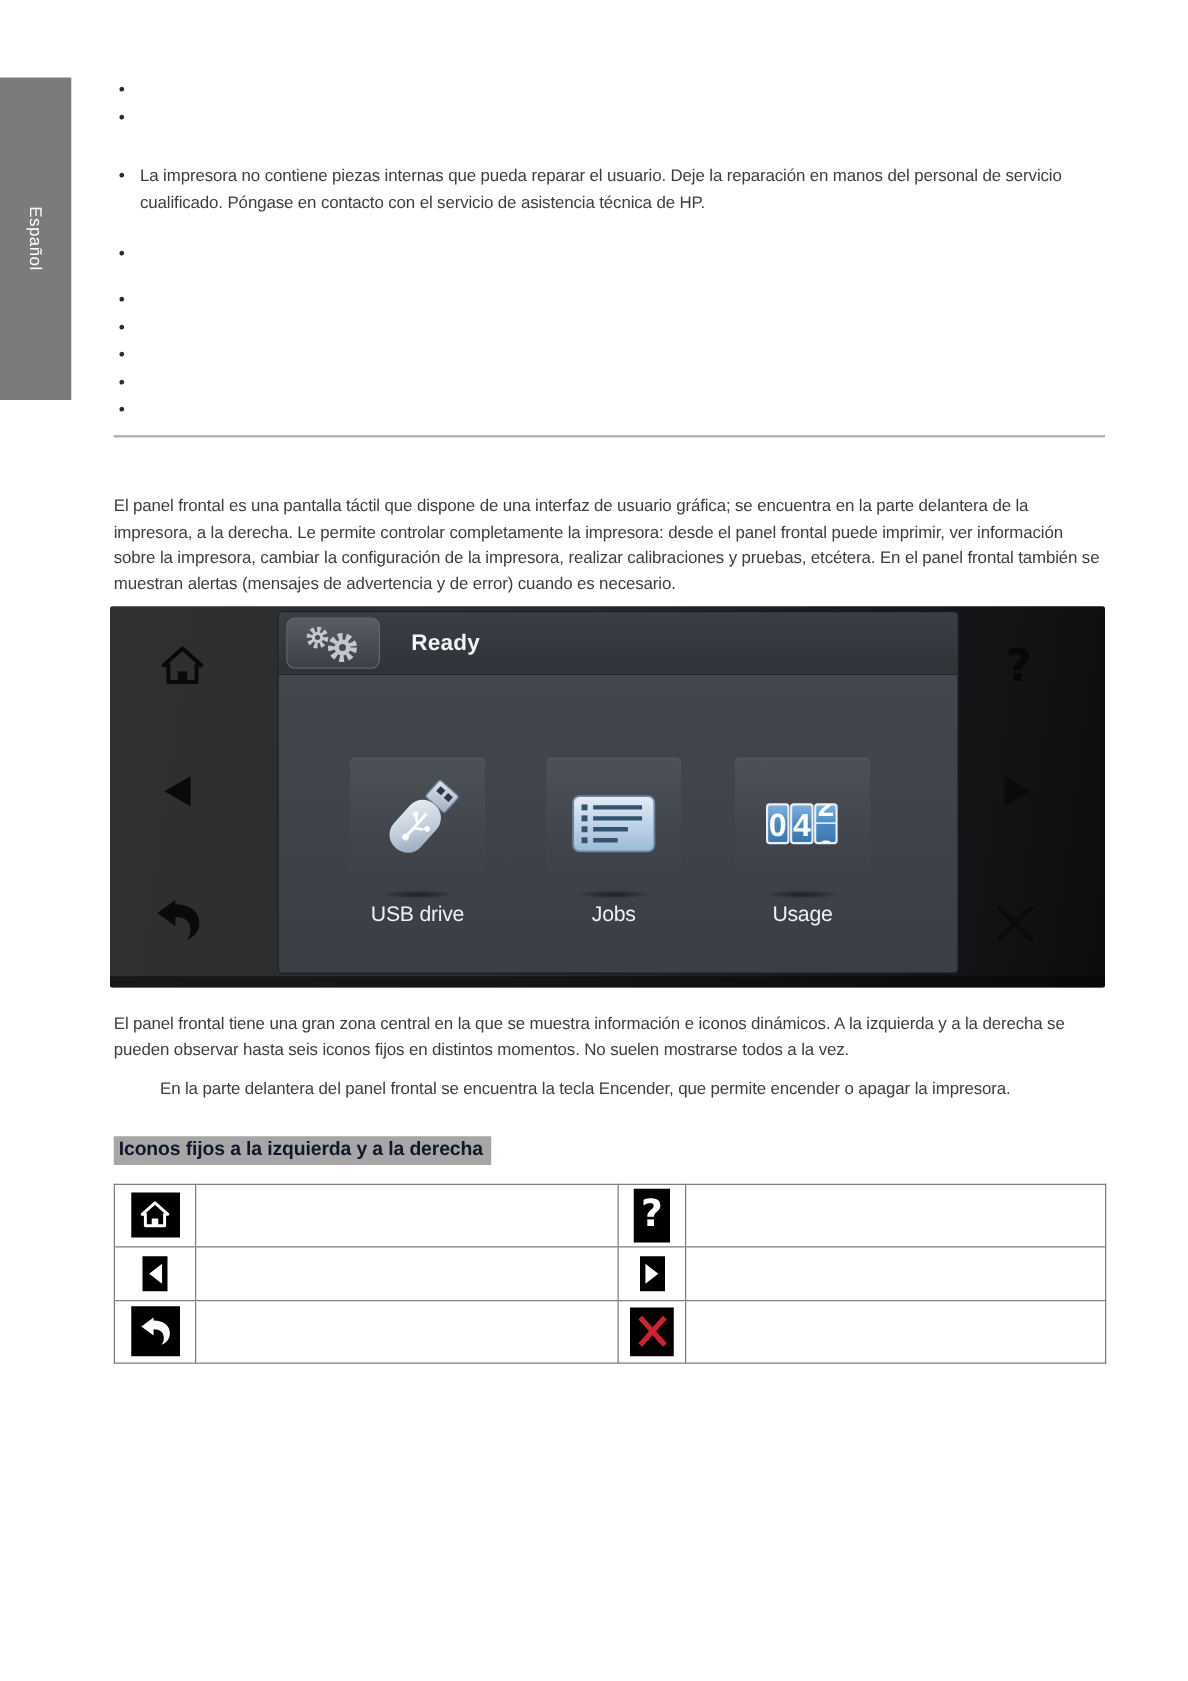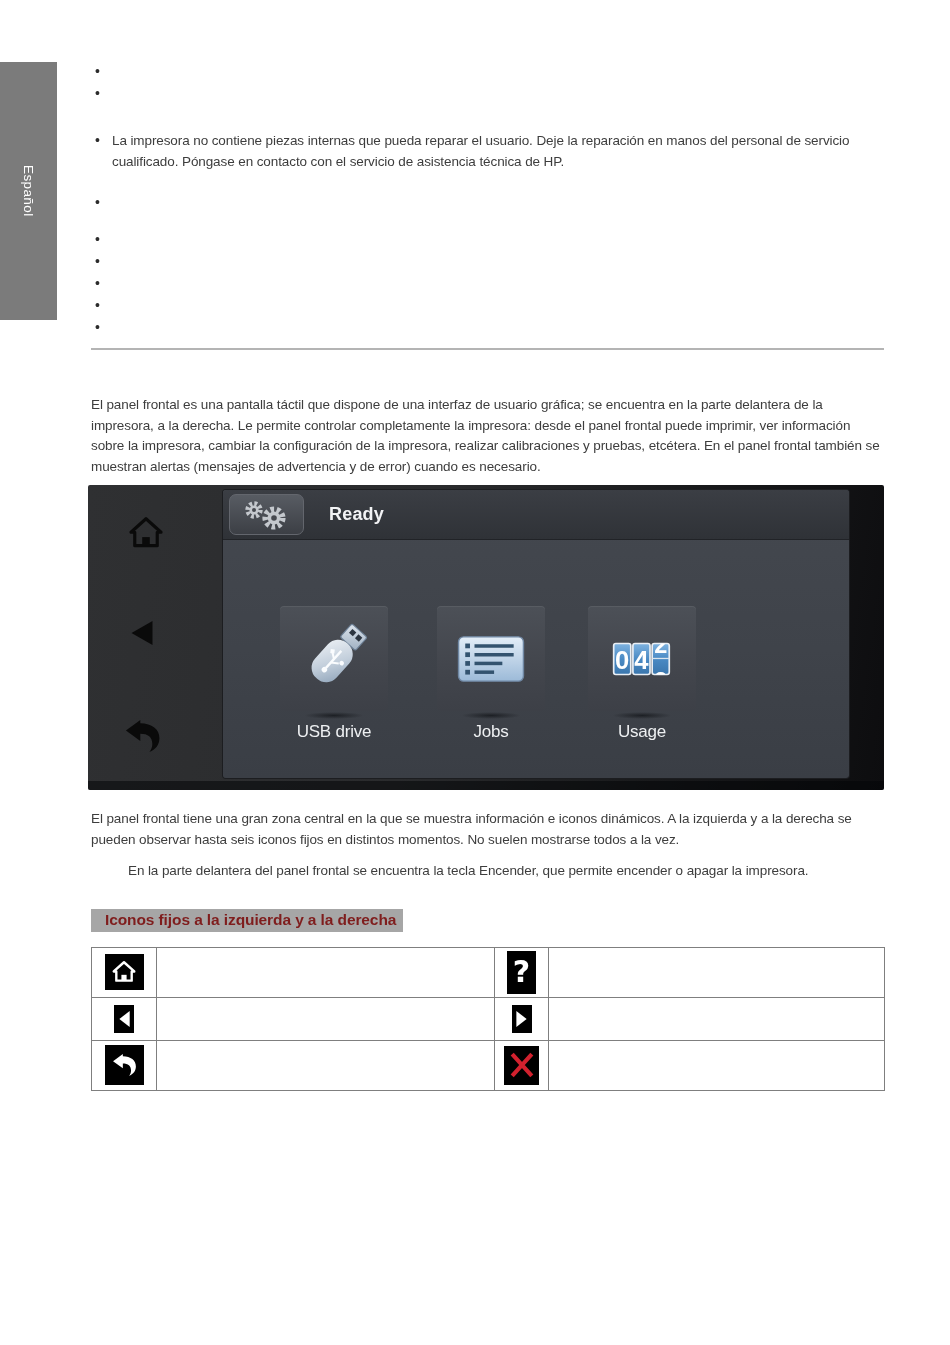--- a/index.html
+++ b/index.html
@@ -29,40 +29,40 @@
   .gap22{margin-top:21px;}
   .gap40{margin-top:39px;}
   .gap13{margin-top:13px;}
   .gap17{margin-top:16px;}
   hr.rule{border:none;border-top:2px solid #b4b4b4;margin:9px 0 0 0;}
   .panel-intro{margin-top:45px;}
   .desc1{margin-top:19px;}
   .desc2{margin-top:11px;margin-left:37px;}
   
   .section-heading{
-    display:inline-block;margin-top:27px;background:#a6a6a6;color:#7f1d1d;
-    font-weight:bold;font-size:15.5px;padding:2px 7px 3px 14px;letter-spacing:-0.1px;
+    display:inline-block;margin-top:27px;background:#a6a6a6;color:#0f172a;
+    font-weight:bold;font-size:15.5px;padding:2px 7px 3px 4px;letter-spacing:-0.1px;
   }
   
   .front-panel{
     position:relative;width:796px;height:305px;margin:8px 0 0 -3px;border-radius:2px;
     background:linear-gradient(98deg,#2f3032 0%,#2a2b2d 42%,#1a1b1d 70%,#0d0d0f 100%);
   }
   .front-panel::after{content:"";position:absolute;left:0;right:0;bottom:0;height:9px;
     background:rgba(4,5,7,.55);border-radius:0 0 2px 2px;}
   .bezel-ic{position:absolute;display:flex;align-items:center;justify-content:center;}
   .bz-home{left:38px;top:28px;width:40px;height:40px;}
   .bz-prev{left:34px;top:128px;width:40px;height:40px;}
   .bz-back{left:31px;top:228px;width:46px;height:46px;}
   .bz-help{left:710px;top:24px;width:34px;height:48px;font-size:36px;font-weight:bold;color:#070707;font-family:"DejaVu Sans",sans-serif;}
   .bz-next{left:706px;top:128px;width:40px;height:40px;}
   .bz-cancel{left:702px;top:232px;width:44px;height:44px;}
   
   .screen{
-    position:absolute;left:135px;top:5px;width:626px;height:288px;border-radius:3px;
+    position:absolute;left:135px;top:5px;width:543px;height:288px;border-radius:3px;
     background:linear-gradient(180deg,#44484f 0%,#3f434a 55%,#3a3e45 100%);
     box-shadow:0 0 0 1px #1c1d20;
   }
   .statusbar{
     position:absolute;left:0;top:0;right:0;height:50px;display:flex;align-items:center;
     background:linear-gradient(180deg,#3b3e44,#2f3237);border-bottom:1px solid #212327;
     border-radius:3px 3px 0 0;padding-left:6px;box-sizing:border-box;
   }
   .gear-btn{
     width:75px;height:41px;border-radius:7px;border:1px solid #63666d;box-sizing:border-box;

